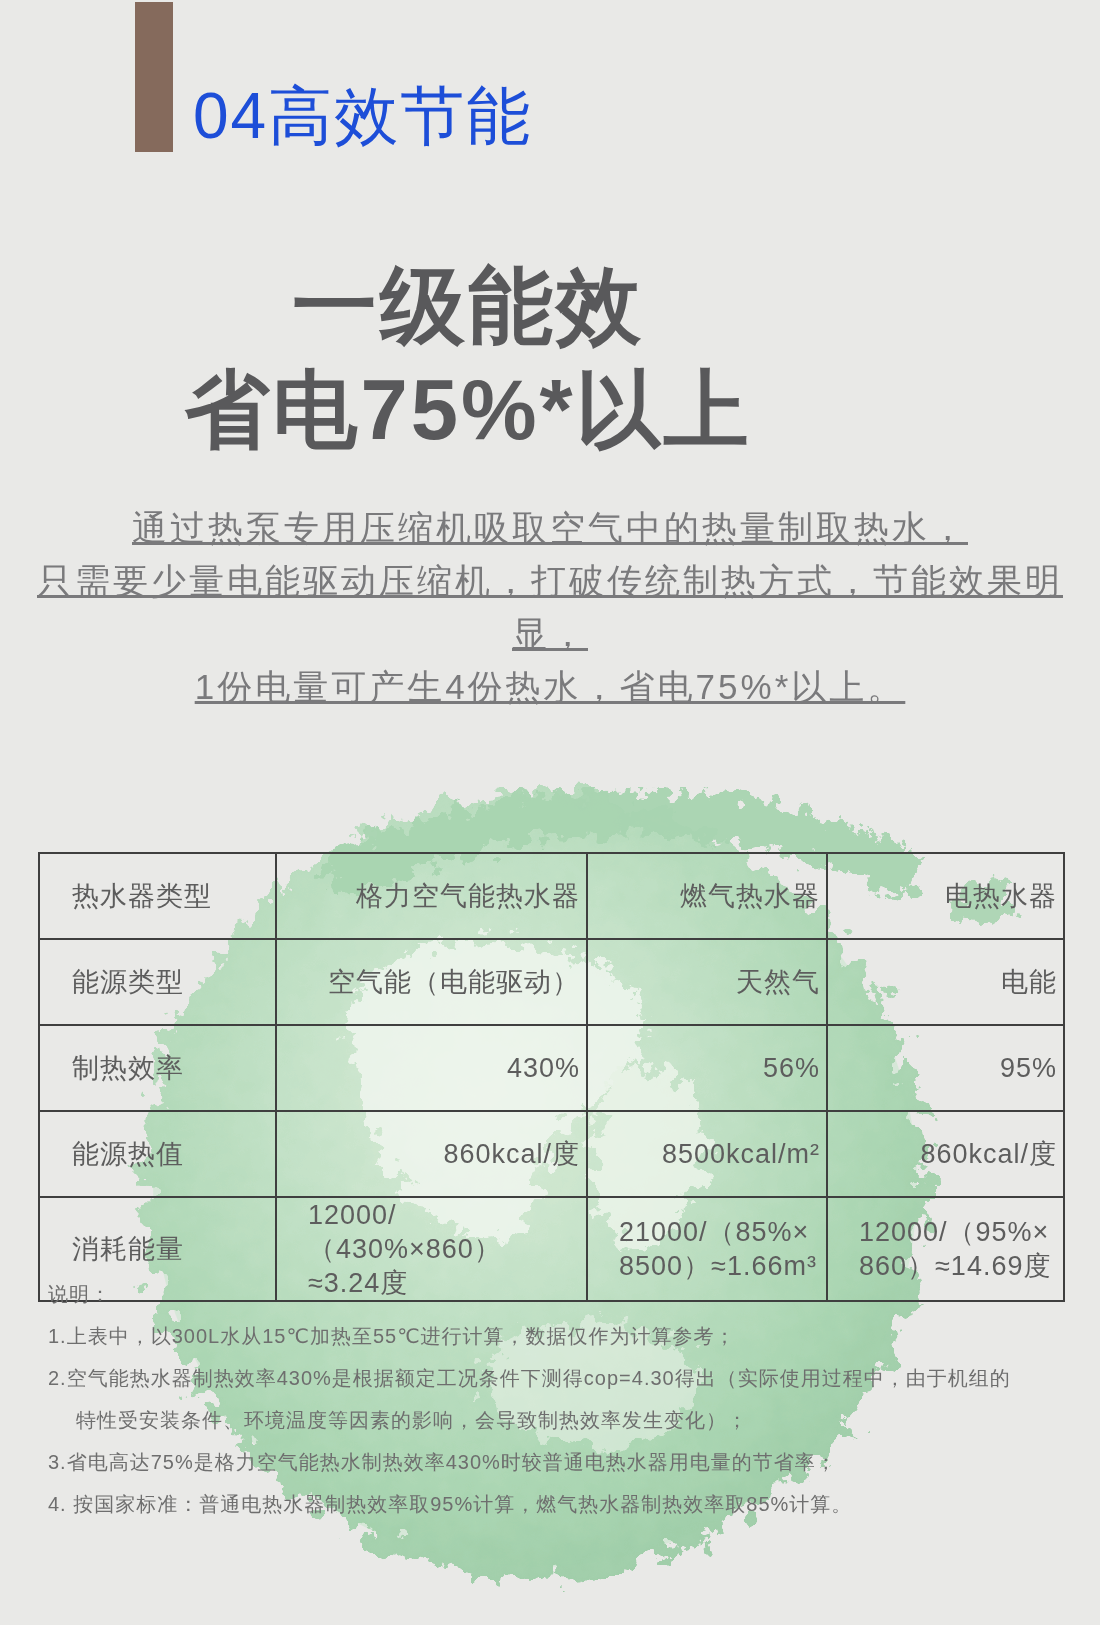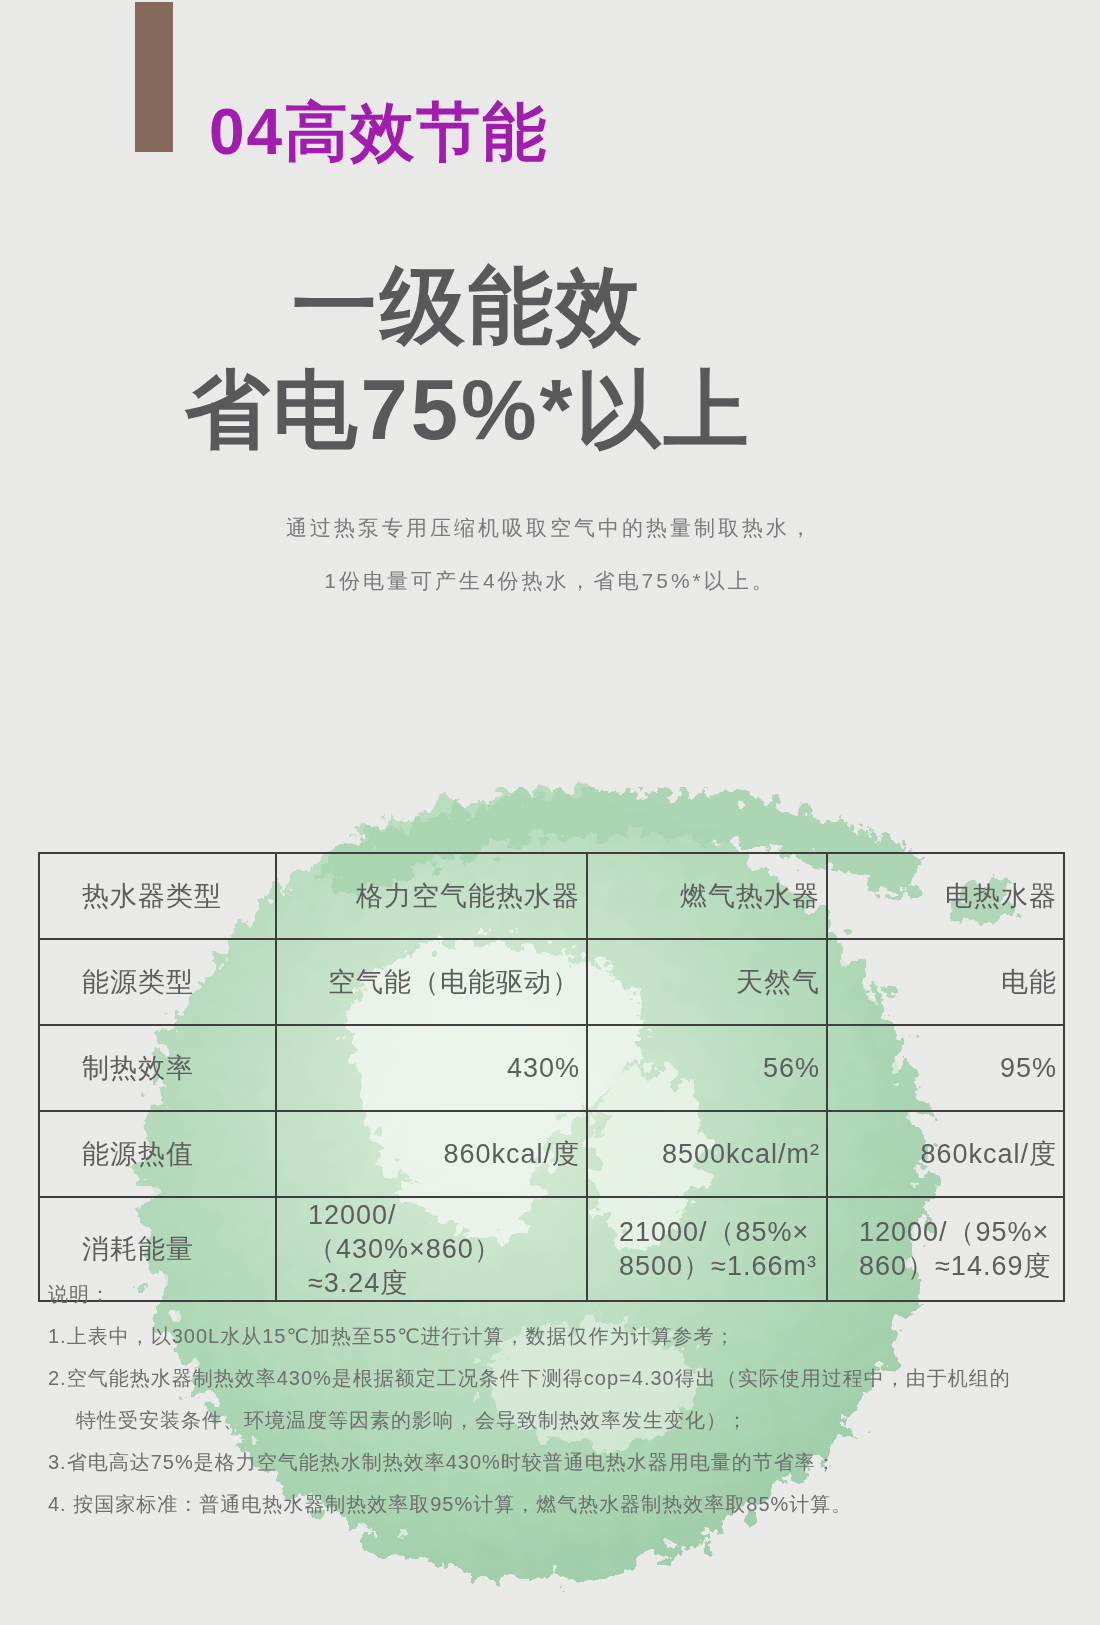--- a/index.html
+++ b/index.html
@@ -15,53 +15,53 @@
   .globe-wrap{position:absolute;left:80px;top:738px;z-index:0;}
 
   .content{position:relative;z-index:1;}
 
   
   .section-bar{
     position:absolute;left:135px;top:2px;width:38px;height:150px;
     background:#856a5c;
   }
   .section-title{
-    position:absolute;left:193px;top:84px;margin:16px;
-    font-size:64px;font-weight:bold;letter-spacing:2px;
-    color:#a21caf;line-height:1;
+    position:absolute;left:193px;top:84px;margin:0;
+    font-size:64px;font-weight:normal;letter-spacing:2px;
+    color:#1d4ed8;line-height:1;
   }
 
   
   .hero{
     position:absolute;left:0;top:254px;width:936px;
     text-align:center;color:#59595b;
     font-size:85px;font-weight:bold;letter-spacing:3px;line-height:104px;
   }
 
   
   .intro{
     position:absolute;left:0;top:501px;width:1100px;
     text-align:center;color:#7a7a7c;
-    font-size:21px;letter-spacing:3px;line-height:53px;
+    font-size:35px;letter-spacing:3px;line-height:53px;text-decoration:underline;
   }
 
   
   table.cmp{
     position:absolute;left:38px;top:852px;width:1025px;
     border-collapse:collapse;table-layout:fixed;
     color:#5d5d5d;font-size:27px;letter-spacing:1px;
   }
   table.cmp td{
     border:2px solid #3f3f3f;
     text-align:right;vertical-align:middle;
     line-height:34px;white-space:pre-line;
     padding:0 6px;
   }
   table.cmp tr{height:86px;}
-  table.cmp td.label{text-align:left;padding-left:42px;}
+  table.cmp td.label{text-align:left;padding-left:32px;}
   table.cmp tr.wraprow td.val{text-align:left;padding-left:31px;}
 
   
   .notes{
     position:absolute;left:48px;top:1273px;width:1014px;
     color:#6e6e6e;font-size:20px;line-height:42px;letter-spacing:1px;
   }
   .note-item{padding-left:28px;text-indent:-28px;white-space:pre-line;}
 </style>
 </head>
@@ -112,20 +112,21 @@
     <div class="section-bar"></div>
     <h1 class="section-title">04高效节能</h1>
 
     <div class="hero">
       <div>一级能效</div>
       <div>省电75%*以上</div>
     </div>
 
     <div class="intro">
       <div>通过热泵专用压缩机吸取空气中的热量制取热水，</div>
+      <div>只需要少量电能驱动压缩机，打破传统制热方式，节能效果明显，</div>
       <div>1份电量可产生4份热水，省电75%*以上。</div>
     </div>
 
     <table class="cmp">
       <colgroup>
         <col style="width:237px">
           <col style="width:311px">
           <col style="width:240px">
           <col style="width:237px">
       </colgroup>

